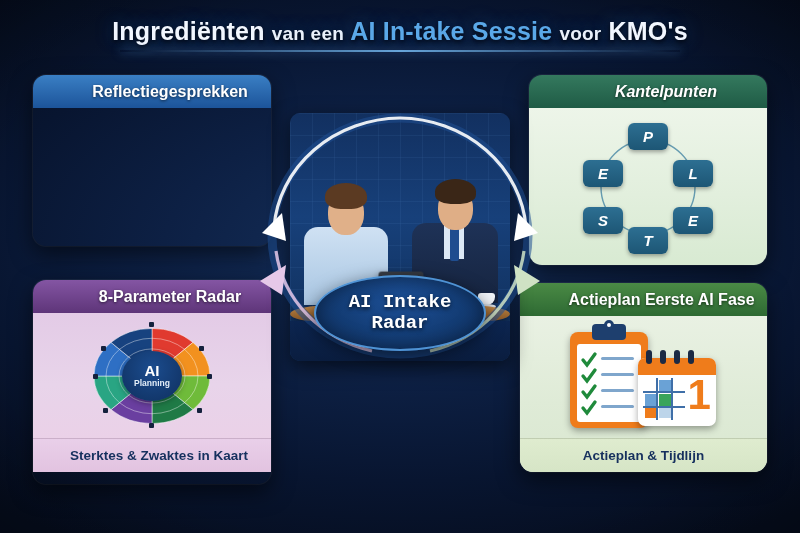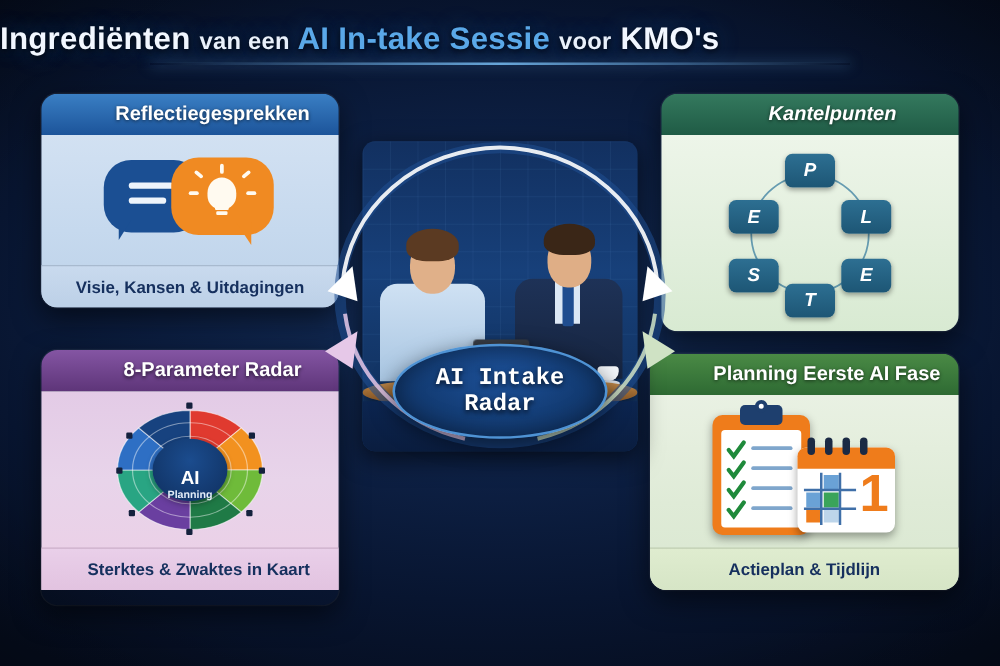--- a/index.html
+++ b/index.html
@@ -18,21 +18,21 @@
   }
   
   #stage:after{
     content:""; position:absolute; inset:0; pointer-events:none;
     background:radial-gradient(ellipse 780px 500px at 400px 266px, rgba(0,0,0,0) 55%, rgba(0,0,0,.55) 100%);
   }
 
   
   #title-bar{
     position:absolute; left:0; top:8px; width:800px; height:46px;
-    display:flex; align-items:center; justify-content:flex-start; z-index:20;
+    display:flex; align-items:center; justify-content:center; z-index:20;
   }
   #title-text{
     font-size:25px; font-weight:bold; letter-spacing:.2px;
     text-shadow:0 2px 5px rgba(0,0,0,.85), 0 0 18px rgba(40,110,200,.45);
     white-space:nowrap;
   }
   #title-text .w{ color:#f2f7ff; }
   #title-text .sm{ color:#eaf1fb; font-size:19px; font-weight:bold; }
   #title-text .accent{ color:#5aa8e8; }
   #title-rule{
@@ -169,21 +169,21 @@
     color:#ffffff; font-size:15px; font-weight:bold;
     display:flex; align-items:center; justify-content:center;
     box-shadow:0 2px 4px rgba(0,0,0,.35);
   }
 
   
   #radarwrap{ position:relative; width:142px; height:112px; }
   #radar-center{
     position:absolute; left:41px; top:31px; width:60px; height:50px; border-radius:50%;
     background:radial-gradient(circle at 50% 35%,#1b4c8e,#0f2f5e);
-    display:flex; flex-direction:column; align-items:center; justify-content:flex-end;
+    display:flex; flex-direction:column; align-items:center; justify-content:center;
     z-index:5; box-shadow:0 2px 6px rgba(0,0,0,.45);
   }
   #radar-center .r1{ color:#fff; font-size:15px; font-weight:bold; line-height:15px; }
   #radar-center .r2{ color:#e3edf8; font-size:8.5px; font-weight:bold; line-height:11px; }
 
   
   #bubbles{ position:relative; width:150px; height:80px; }
   .bub{ position:absolute; border-radius:22px; }
   .bub:after{ content:""; position:absolute; width:0; height:0; }
 
@@ -201,46 +201,20 @@
       <span class="sm">van een</span>
       <span class="accent">AI In-take Sessie</span>
       <span class="sm">voor</span>
       <span class="w">KMO's</span>
     </div>
   </div>
   <div id="title-rule"></div>
 
   <div class="card" id="card-reflection">
     <div class="card-head">Reflectiegesprekken</div>
-    <div class="card-body">
-      <div class="icon-wrap">
-        <div id="bubbles">
-
-          <div class="bub" style="left:6px;top:8px;width:78px;height:58px;background:#1b4f93;"></div>
-          <div style="position:absolute;left:18px;top:56px;width:0;height:0;
-                      border-left:10px solid #1b4f93;border-bottom:16px solid transparent;"></div>
-          <div style="position:absolute;left:26px;top:26px;width:36px;height:5px;background:#eef4fb;border-radius:3px;"></div>
-          <div style="position:absolute;left:26px;top:38px;width:30px;height:5px;background:#eef4fb;border-radius:3px;"></div>
-
-          <div class="bub" style="left:60px;top:6px;width:82px;height:62px;background:#f08a22;"></div>
-          <div style="position:absolute;left:112px;top:58px;width:0;height:0;
-                      border-right:12px solid #f08a22;border-bottom:18px solid transparent;"></div>
-
-          <div style="position:absolute;left:89px;top:22px;width:23px;height:25px;border-radius:50% 50% 42% 42%;background:#fffaf0;"></div>
-          <div style="position:absolute;left:95px;top:44px;width:11px;height:4px;background:#fffaf0;border-radius:1px;"></div>
-          <div style="position:absolute;left:96px;top:49px;width:9px;height:3px;background:#fffaf0;border-radius:1px;"></div>
-          <div style="position:absolute;left:99px;top:11px;width:3px;height:8px;background:#fffaf0;border-radius:2px;"></div>
-          <div style="position:absolute;left:78px;top:18px;width:8px;height:3px;background:#fffaf0;border-radius:2px;transform:rotate(40deg);"></div>
-          <div style="position:absolute;left:116px;top:18px;width:8px;height:3px;background:#fffaf0;border-radius:2px;transform:rotate(-40deg);"></div>
-          <div style="position:absolute;left:74px;top:33px;width:8px;height:3px;background:#fffaf0;border-radius:2px;"></div>
-          <div style="position:absolute;left:120px;top:33px;width:8px;height:3px;background:#fffaf0;border-radius:2px;"></div>
-        </div>
-      </div>
-      <div class="card-foot">Visie, Kansen &amp; Uitdagingen</div>
-    </div>
   </div>
 
   <div class="card" id="card-kantelpunten">
     <div class="card-head">Kantelpunten</div>
     <div class="card-body">
       <div class="icon-wrap">
         <div id="pestel">
           <svg width="150" height="140" style="position:absolute;left:0;top:0;">
             <circle cx="75" cy="70" r="47" fill="none" stroke="#3b7fa0" stroke-width="1.4" opacity=".75"></circle>
           </svg>
@@ -293,21 +267,21 @@
             <span class="r1">AI</span>
             <span class="r2">Planning</span>
           </div>
         </div>
       </div>
       <div class="card-foot">Sterktes &amp; Zwaktes in Kaart</div>
     </div>
   </div>
 
   <div class="card" id="card-planning">
-    <div class="card-head">Planning Eerste AI Fase</div>
+    <div class="card-head">Actieplan Eerste AI Fase</div>
     <div class="card-body">
       <div class="icon-wrap">
         <div id="planicons">
 
           <div style="position:absolute;left:6px;top:10px;width:78px;height:96px;background:#ef7c1b;border-radius:8px;box-shadow:0 3px 7px rgba(0,0,0,.35);"></div>
           <div style="position:absolute;left:13px;top:22px;width:64px;height:78px;background:#ffffff;border-radius:3px;"></div>
           <div style="position:absolute;left:28px;top:2px;width:34px;height:16px;background:#1e3f6e;border-radius:4px;"></div>
           <div style="position:absolute;left:40px;top:-2px;width:10px;height:10px;border:3px solid #1e3f6e;border-radius:50%;background:#ffffff;"></div>
           <svg style="position:absolute;left:16px;top:26px;" width="60" height="70">
             <g stroke="#1f8a3b" stroke-width="3.4" fill="none" stroke-linecap="round">

